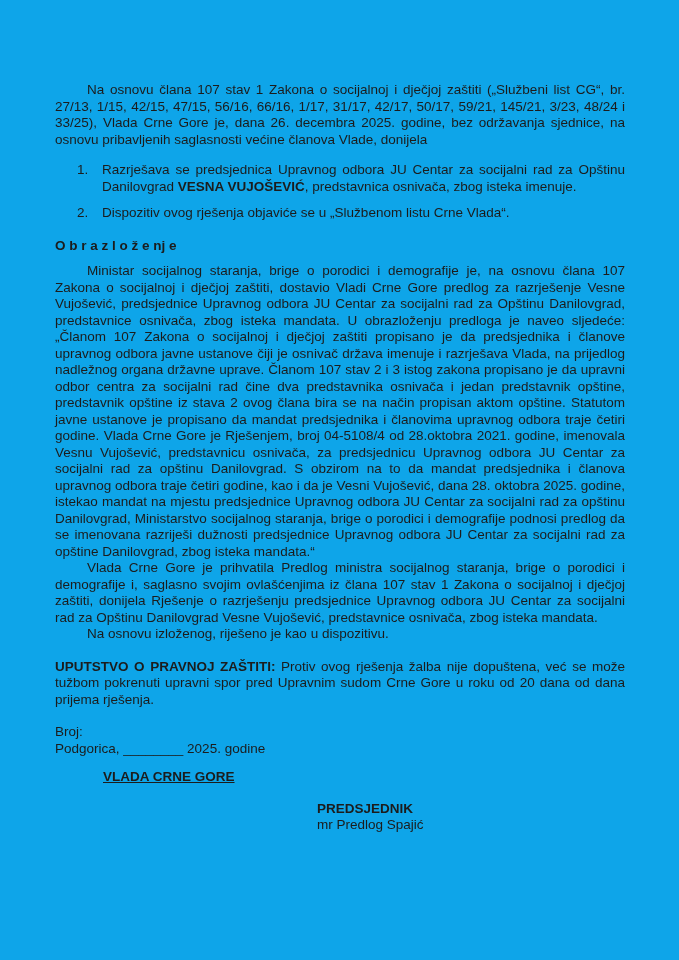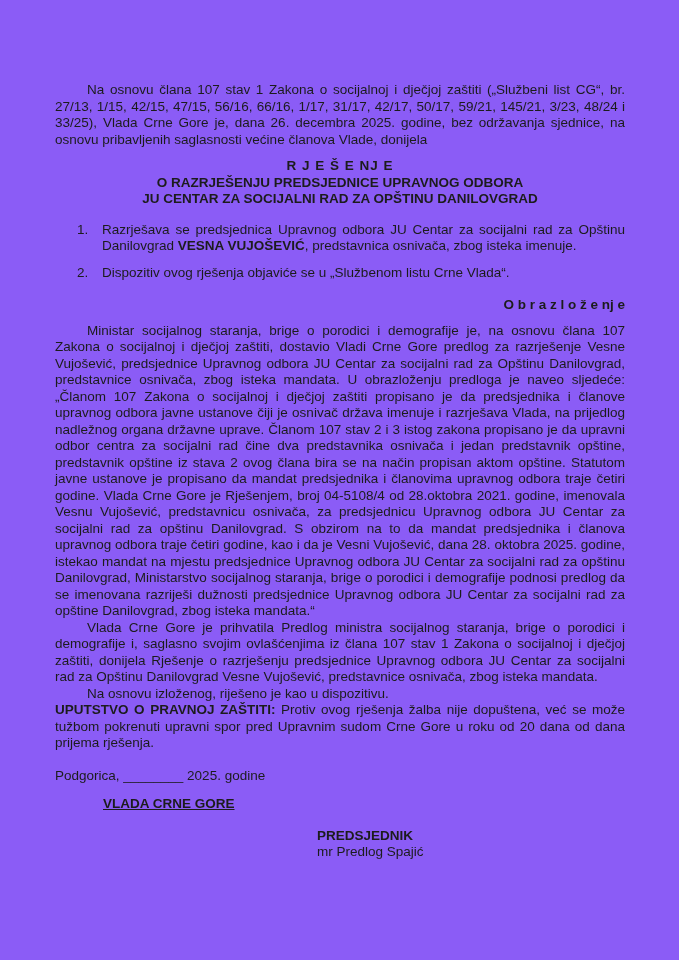--- a/index.html
+++ b/index.html
@@ -6,21 +6,21 @@
     margin: 0;
     padding: 0;
     background: #ffffff;
   }
   .page {
     position: relative;
     width: 679px;
     height: 960px;
     box-sizing: border-box;
     padding: 82px 54px 0 55px;
-    background: #8b5cf6;
+    background: #0ea5e9;
     color: #1c1c1c;
     font-family: "Liberation Sans", sans-serif;
     font-size: 13.5px;
     line-height: 16.5px;
     overflow: hidden;
   }
   p { margin: 0; }
   .justify { text-align: justify; }
   .indent { text-indent: 32px; }
   b { font-weight: 700; }
@@ -43,25 +43,25 @@
     margin-left: 22px;
   }
   .list-item .li-text {
     flex: 1 1 auto;
     text-align: justify;
   }
 
   .section-heading {
     margin-top: 16px;
     margin-bottom: 9px;
-    text-align: right;
+    text-align: left;
     font-weight: 700;
   }
 
-  .legal-notice { }
+  .legal-notice { margin-top: 16px; }
 
   .footer-left { margin-top: 16px; }
 
   .issuer-line {
     margin-top: 12px;
     margin-left: 48px;
     text-align: left;
     font-weight: 700;
     text-decoration: underline;
   }
@@ -74,25 +74,20 @@
   }
   .signature-block .signer-title { font-weight: 700; }
 </style>
 </head>
 <body>
 
 <div class="page">
 
   <p class="justify indent">Na osnovu člana 107 stav 1 Zakona o socijalnoj i dječjoj zaštiti („Službeni list CG“, br. 27/13, 1/15, 42/15, 47/15, 56/16, 66/16, 1/17, 31/17, 42/17, 50/17, 59/21, 145/21, 3/23, 48/24 i 33/25), Vlada Crne Gore je, dana 26. decembra 2025. godine, bez održavanja sjednice, na osnovu pribavljenih saglasnosti većine članova Vlade, donijela</p>
 
-  <div class="title-block">
-    <div class="main-title">R J E Š E NJ E</div>
-    <div>O RAZRJEŠENJU PREDSJEDNICE UPRAVNOG ODBORA</div>
-    <div>JU CENTAR ZA SOCIJALNI RAD ZA OPŠTINU DANILOVGRAD</div>
-  </div>
 
   <div class="list">
     <div class="list-item">
       <span class="num">1.</span>
       <span class="li-text"><span>Razrješava se predsjednica Upravnog odbora JU Centar za socijalni rad za Opštinu Danilovgrad </span><b>VESNA VUJOŠEVIĆ</b><span>, predstavnica osnivača, zbog isteka imenuje.</span></span>
     </div>
     <div class="list-item">
       <span class="num">2.</span>
       <span class="li-text"><span>Dispozitiv ovog rješenja objaviće se u „Službenom listu Crne Vlada“.</span></span>
     </div>
@@ -102,20 +97,21 @@
 
   <p class="justify indent">Ministar socijalnog staranja, brige o porodici i demografije je, na osnovu člana 107 Zakona o socijalnoj i dječjoj zaštiti, dostavio Vladi Crne Gore predlog za razrješenje Vesne Vujošević, predsjednice Upravnog odbora JU Centar za socijalni rad za Opštinu Danilovgrad, predstavnice osnivača, zbog isteka mandata. U obrazloženju predloga je naveo sljedeće: „Članom 107 Zakona o socijalnoj i dječjoj zaštiti propisano je da predsjednika i članove upravnog odbora javne ustanove čiji je osnivač država imenuje i razrješava Vlada, na prijedlog nadležnog organa državne uprave. Članom 107 stav 2 i 3 istog zakona propisano je da upravni odbor centra za socijalni rad čine dva predstavnika osnivača i jedan predstavnik opštine, predstavnik opštine iz stava 2 ovog člana bira se na način propisan aktom opštine. Statutom javne ustanove je propisano da mandat predsjednika i članovima upravnog odbora traje četiri godine. Vlada Crne Gore je Rješenjem, broj 04-5108/4 od 28.oktobra 2021. godine, imenovala Vesnu Vujošević, predstavnicu osnivača, za predsjednicu Upravnog odbora JU Centar za socijalni rad za opštinu Danilovgrad. S obzirom na to da mandat predsjednika i članova upravnog odbora traje četiri godine, kao i da je Vesni Vujošević, dana 28. oktobra 2025. godine, istekao mandat na mjestu predsjednice Upravnog odbora JU Centar za socijalni rad za opštinu Danilovgrad, Ministarstvo socijalnog staranja, brige o porodici i demografije podnosi predlog da se imenovana razriješi dužnosti predsjednice Upravnog odbora JU Centar za socijalni rad za opštine Danilovgrad, zbog isteka mandata.“</p>
 
   <p class="justify indent">Vlada Crne Gore je prihvatila Predlog ministra socijalnog staranja, brige o porodici i demografije i, saglasno svojim ovlašćenjima iz člana 107 stav 1 Zakona o socijalnoj i dječjoj zaštiti, donijela Rješenje o razrješenju predsjednice Upravnog odbora JU Centar za socijalni rad za Opštinu Danilovgrad Vesne Vujošević, predstavnice osnivača, zbog isteka mandata.</p>
 
   <p class="justify indent">Na osnovu izloženog, riješeno je kao u dispozitivu.</p>
 
   <p class="justify legal-notice"><b>UPUTSTVO O PRAVNOJ ZAŠTITI:</b><span> Protiv ovog rješenja žalba nije dopuštena, već se može tužbom pokrenuti upravni spor pred Upravnim sudom Crne Gore u roku od 20 dana od dana prijema rješenja.</span></p>
 
   <div class="footer-left">
+    <div>Broj:</div>
     <div>Podgorica, ________ 2025. godine</div>
   </div>
 
   <div class="issuer-line">VLADA CRNE GORE</div>
 
   <div class="signature-block">
     <div class="signer-title">PREDSJEDNIK</div>
     <div>mr Predlog Spajić</div>
   </div>
 

